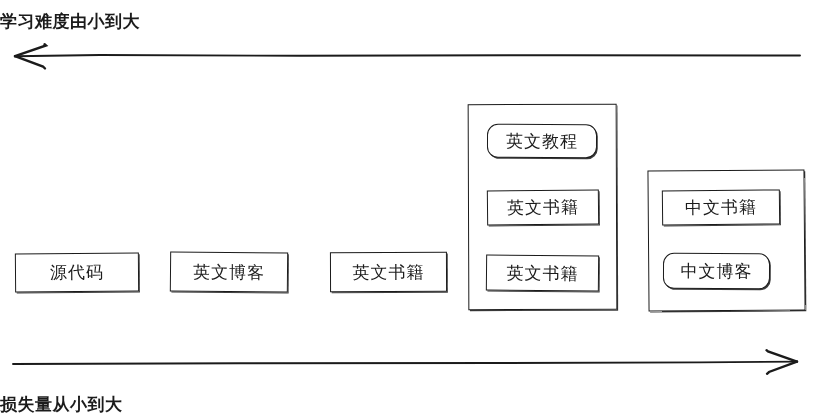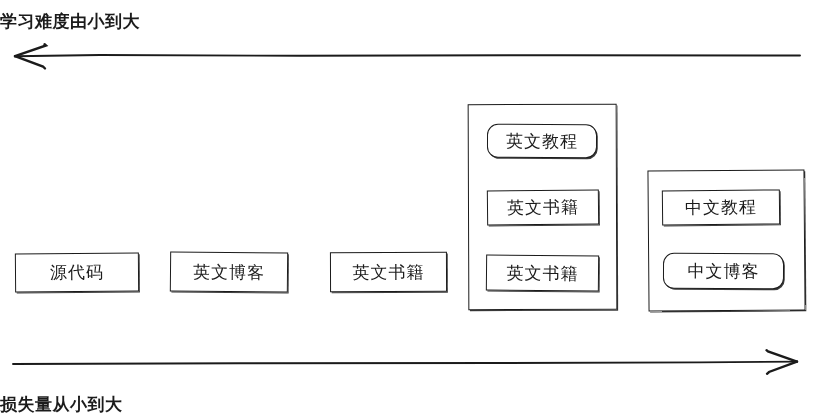--- a/index.html
+++ b/index.html
@@ -117,18 +117,18 @@
   <span>英文书籍</span>
 </div>
 
 <div class="node sketch r2" style="left:486px; top:255px; width:113px; height:36px;">
   <span>英文书籍</span>
 </div>
 
 <div class="group-box sketch r1" style="left:648px; top:170px; width:157px; height:141px;"></div>
 
 <div class="node sketch r5" style="left:662px; top:190px; width:118px; height:35px;">
-  <span>中文教程</span>
+  <span>中文书籍</span>
 </div>
 
-<div class="node sketch r4" style="left:663px; top:253px; width:121px; height:36px;">
+<div class="node sketch r4" style="left:663px; top:253px; width:107px; height:36px;">
   <span>中文博客</span>
 </div>
 
 </body></html>

